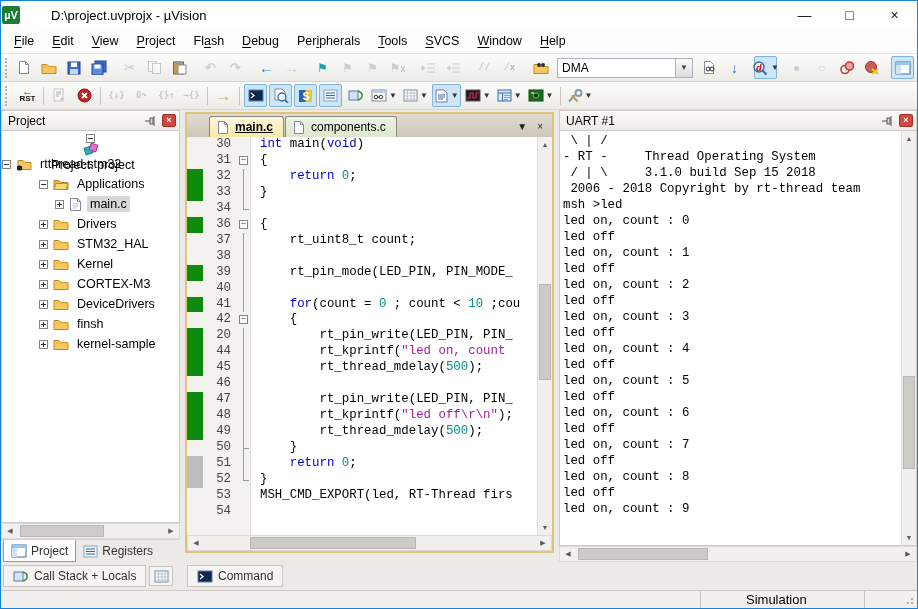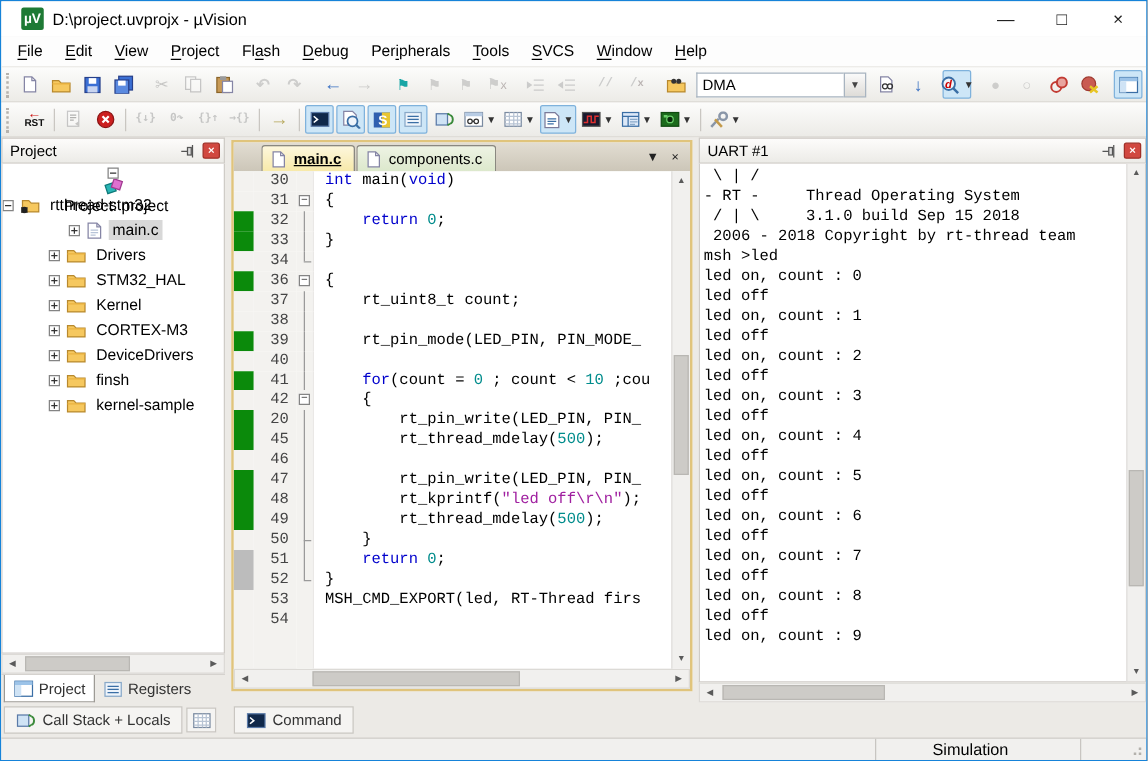--- a/index.html
+++ b/index.html
@@ -3,21 +3,21 @@
 <meta charset="utf-8">
 <style>
   * { margin:0; padding:0; box-sizing:border-box; }
   html,body { background:#888; }
   .window{
     width:918px;height:609px;position:relative;background:#f4f3f1;
     border:1px solid #1683d9;font-family:"Liberation Sans",sans-serif;
     font-size:12px;color:#000;overflow:hidden;display:flex;flex-direction:column;
   }
   
-  .titlebar{height:28px;background:#fff;display:flex;align-items:center;padding-left:16px;flex:0 0 auto;}
+  .titlebar{height:28px;background:#fff;display:flex;align-items:center;padding-left:1px;flex:0 0 auto;gap:24px;}
   .appicon{width:18px;height:18px;background:#1e7a35;border-radius:2px;color:#fff;
     font-weight:bold;font-size:11px;display:flex;align-items:center;justify-content:center;margin-right:7px;}
   .apptitle{font-size:13px;}
   .wctrls{margin-left:auto;display:flex;height:100%;}
   .wbtn{width:45px;height:100%;display:flex;align-items:center;justify-content:center;font-size:14px;color:#222;}
   
   .menubar{height:25px;background:#fdfdfd;display:flex;align-items:center;padding-left:4px;flex:0 0 auto;border-bottom:1px solid #e8e6e2;}
   .mitem{padding:0 9px;line-height:25px;font-size:12.5px;}
   .mitem u{text-underline-offset:2px;}
   
@@ -567,20 +567,30 @@
             <span class="expbox"></span>
             <span class="ticon">
               <svg width="16" height="14">
                 <path d="M2 3.5h5l2 2h6v7H2z" fill="#f6c85f" stroke="#b8892e"></path>
                 <circle cx="3.5" cy="11" r="2.6" fill="#222"></circle>
                 <path d="M1 9l5 4M1 13l5-4" stroke="#222"></path>
               </svg>
             </span>
             <span class="tlabel">rtthread-stm32</span>
           </div>
+          <div class="trow" style="padding-left: 37px;">
+            <span class="expbox"></span>
+            <span class="ticon">
+              <svg width="16" height="14">
+                <path d="M1 3.5h5l2 2h7v7H1z" fill="#e8b84f" stroke="#b8892e"></path>
+                <path d="M3 6.5h12l-2 6H1z" fill="#fbd77d" stroke="#b8892e"></path>
+              </svg>
+            </span>
+            <span class="tlabel">Applications</span>
+          </div>
           <div class="trow" style="padding-left: 53px;">
             <span class="expbox plus"></span>
             <span class="ticon">
               <svg width="13" height="15">
                 <path d="M1.5 1.5h7l3 3v9h-10z" fill="#fff" stroke="#8585a5"></path>
                 <path d="M8.5 1.5v3h3" fill="none" stroke="#8585a5"></path>
                 <path d="M3.5 7h6M3.5 9h6M3.5 11h4" stroke="#b8c4d8"></path>
               </svg>
             </span>
             <span class="tlabel sel">main.c</span>
@@ -815,20 +825,26 @@
                 <div class="fold">
                   <span class="foldbox">−</span>
                 </div>
                 <div class="lcode"><span class="p">    {</span></div>
               </div>
               <div class="crow">
                 <div class="cov g"></div>
                 <div class="lnum">20</div>
                 <div class="fold v"></div>
                 <div class="lcode"><span class="p">        rt_pin_write(LED_PIN, PIN_</span></div>
+              </div>
+              <div class="crow">
+                <div class="cov g"></div>
+                <div class="lnum">44</div>
+                <div class="fold v"></div>
+                <div class="lcode"><span class="p">        rt_kprintf(</span><span class="s">"led on, count </span></div>
               </div>
               <div class="crow">
                 <div class="cov g"></div>
                 <div class="lnum">45</div>
                 <div class="fold v"></div>
                 <div class="lcode"><span class="p">        rt_thread_mdelay(</span><span class="n">500</span><span class="p">);</span></div>
               </div>
               <div class="crow">
                 <div class="cov"></div>
                 <div class="lnum">46</div>

